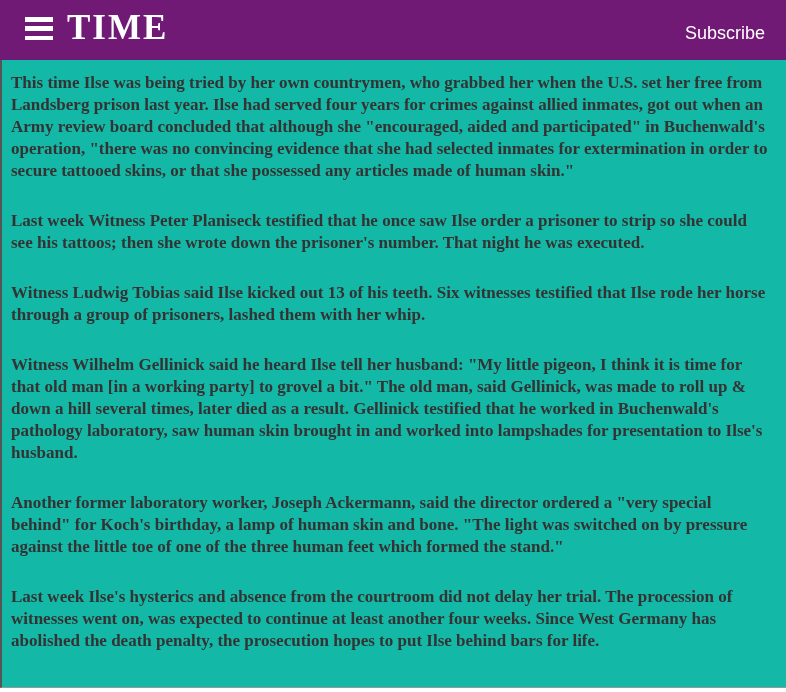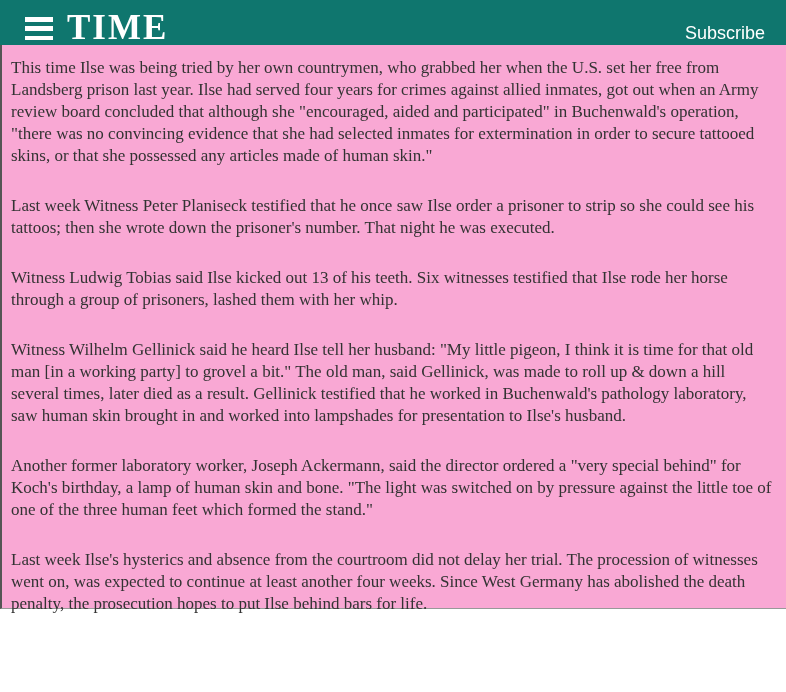--- a/index.html
+++ b/index.html
@@ -11,22 +11,22 @@
     width: 786px;
     height: 692px;
     font-family: "Liberation Serif", "DejaVu Serif", serif;
     overflow: hidden;
   }
 
   
   .site-header {
     position: relative;
     width: 100%;
-    height: 45px;
-    background: #0f766e;
+    height: 60px;
+    background: #701a75;
     box-sizing: border-box;
   }
   .menu-button {
     position: absolute;
     left: 25px;
     top: 14px;
     width: 28px;
     height: 27px;
     background: transparent;
     border: none;
@@ -66,25 +66,26 @@
     font-family: "Liberation Sans", "DejaVu Sans", sans-serif;
     font-size: 18px;
     text-decoration: none;
     line-height: 16px;
   }
 
   
   .article-body {
     box-sizing: border-box;
     width: 100%;
-    height: 564px;
+    height: 628px;
     border-left: 2px solid #555555;
     border-bottom: 1px solid #999999;
     padding: 12px 14px 0 9px;
-    background: #f9a8d4;
+    background: #14b8a6;
+    font-weight: bold;
   }
   .article-body p {
     margin: 0 0 28px 0;
     color: #333333;
     font-size: 17px;
     line-height: 22px;
   }
 </style>
 </head>
 <body>

